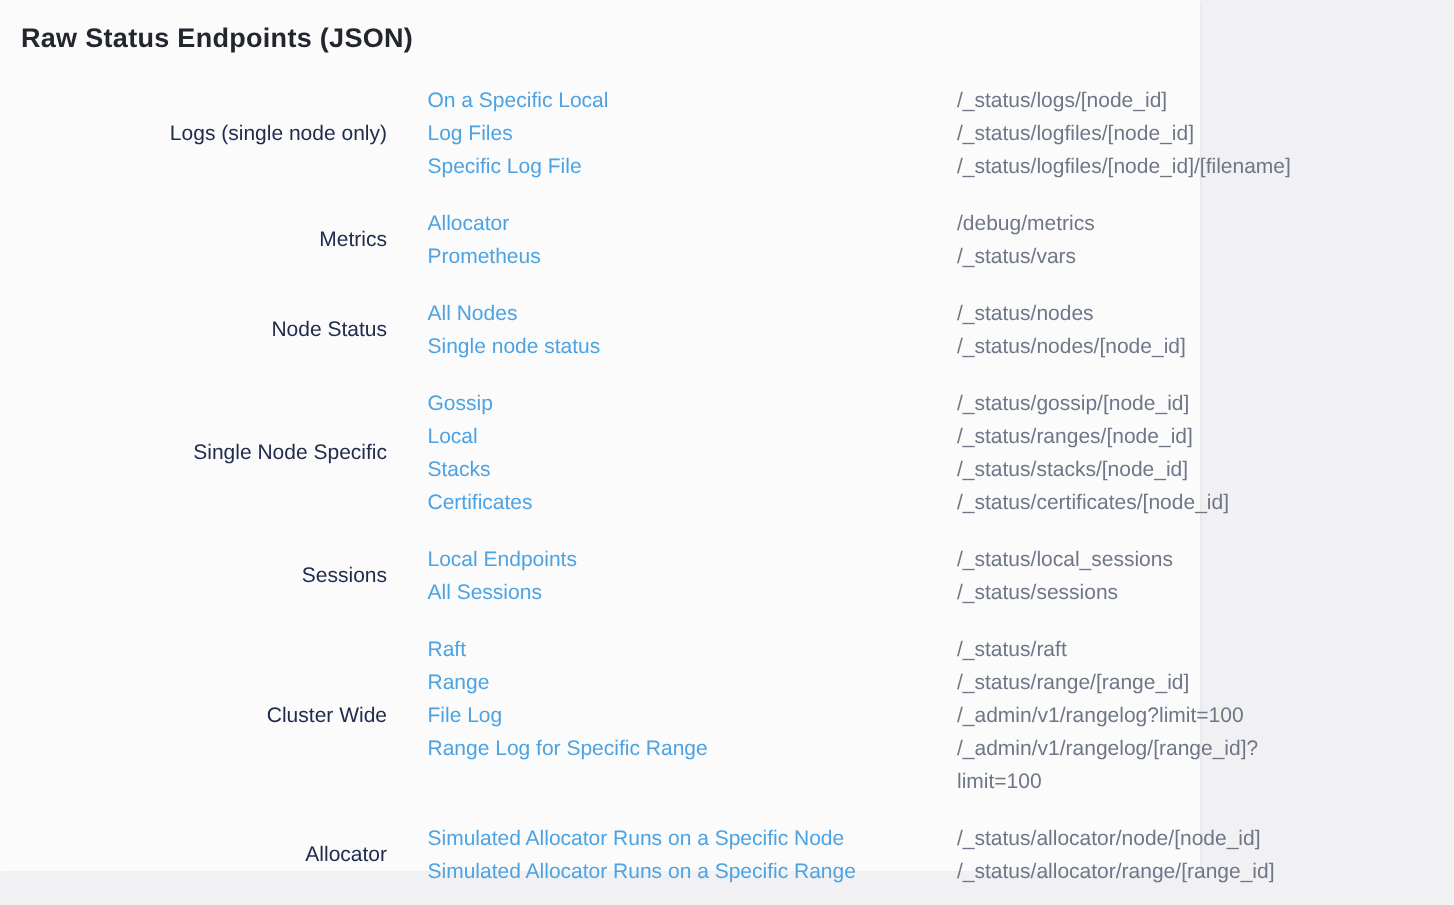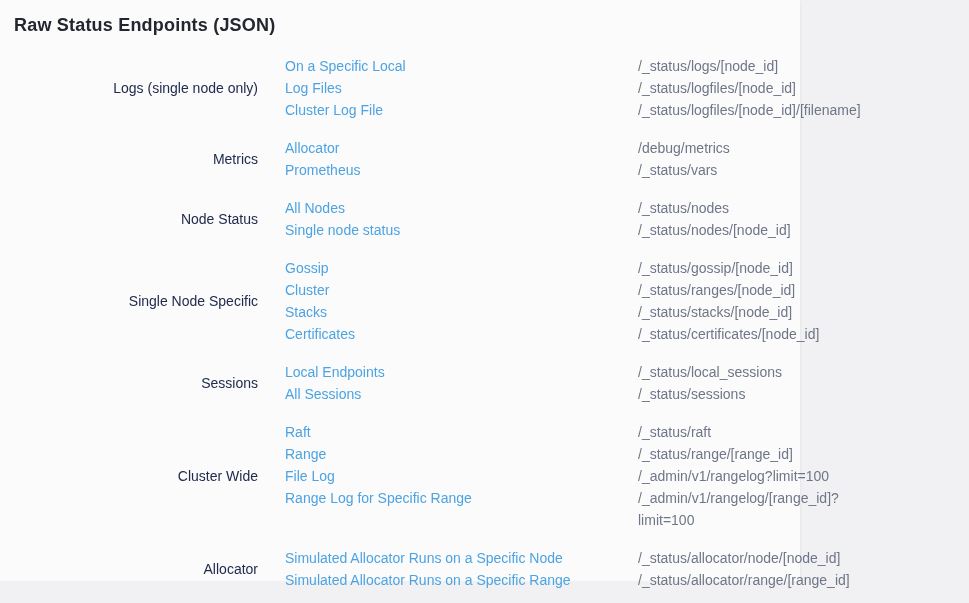--- a/index.html
+++ b/index.html
@@ -76,21 +76,21 @@
         <div class="rows-cell">
           <div class="endpoint-row">
             <a class="endpoint-link" href="#">On a Specific Local</a>
             <span class="endpoint-path">/_status/logs/[node_id]</span>
           </div>
           <div class="endpoint-row">
             <a class="endpoint-link" href="#">Log Files</a>
             <span class="endpoint-path">/_status/logfiles/[node_id]</span>
           </div>
           <div class="endpoint-row">
-            <a class="endpoint-link" href="#">Cluster Log File</a>
+            <a class="endpoint-link" href="#">Specific Log File</a>
             <span class="endpoint-path">/_status/logfiles/[node_id]/[filename]</span>
           </div>
         </div>
       </div>
       <div class="endpoint-group">
         <div class="category-cell">Metrics</div>
         <div class="rows-cell">
           <div class="endpoint-row">
             <a class="endpoint-link" href="#">Allocator</a>
             <span class="endpoint-path">/debug/metrics</span>
@@ -115,21 +115,21 @@
         </div>
       </div>
       <div class="endpoint-group">
         <div class="category-cell">Single Node Specific</div>
         <div class="rows-cell">
           <div class="endpoint-row">
             <a class="endpoint-link" href="#">Gossip</a>
             <span class="endpoint-path">/_status/gossip/[node_id]</span>
           </div>
           <div class="endpoint-row">
-            <a class="endpoint-link" href="#">Cluster</a>
+            <a class="endpoint-link" href="#">Local</a>
             <span class="endpoint-path">/_status/ranges/[node_id]</span>
           </div>
           <div class="endpoint-row">
             <a class="endpoint-link" href="#">Stacks</a>
             <span class="endpoint-path">/_status/stacks/[node_id]</span>
           </div>
           <div class="endpoint-row">
             <a class="endpoint-link" href="#">Certificates</a>
             <span class="endpoint-path">/_status/certificates/[node_id]</span>
           </div>

